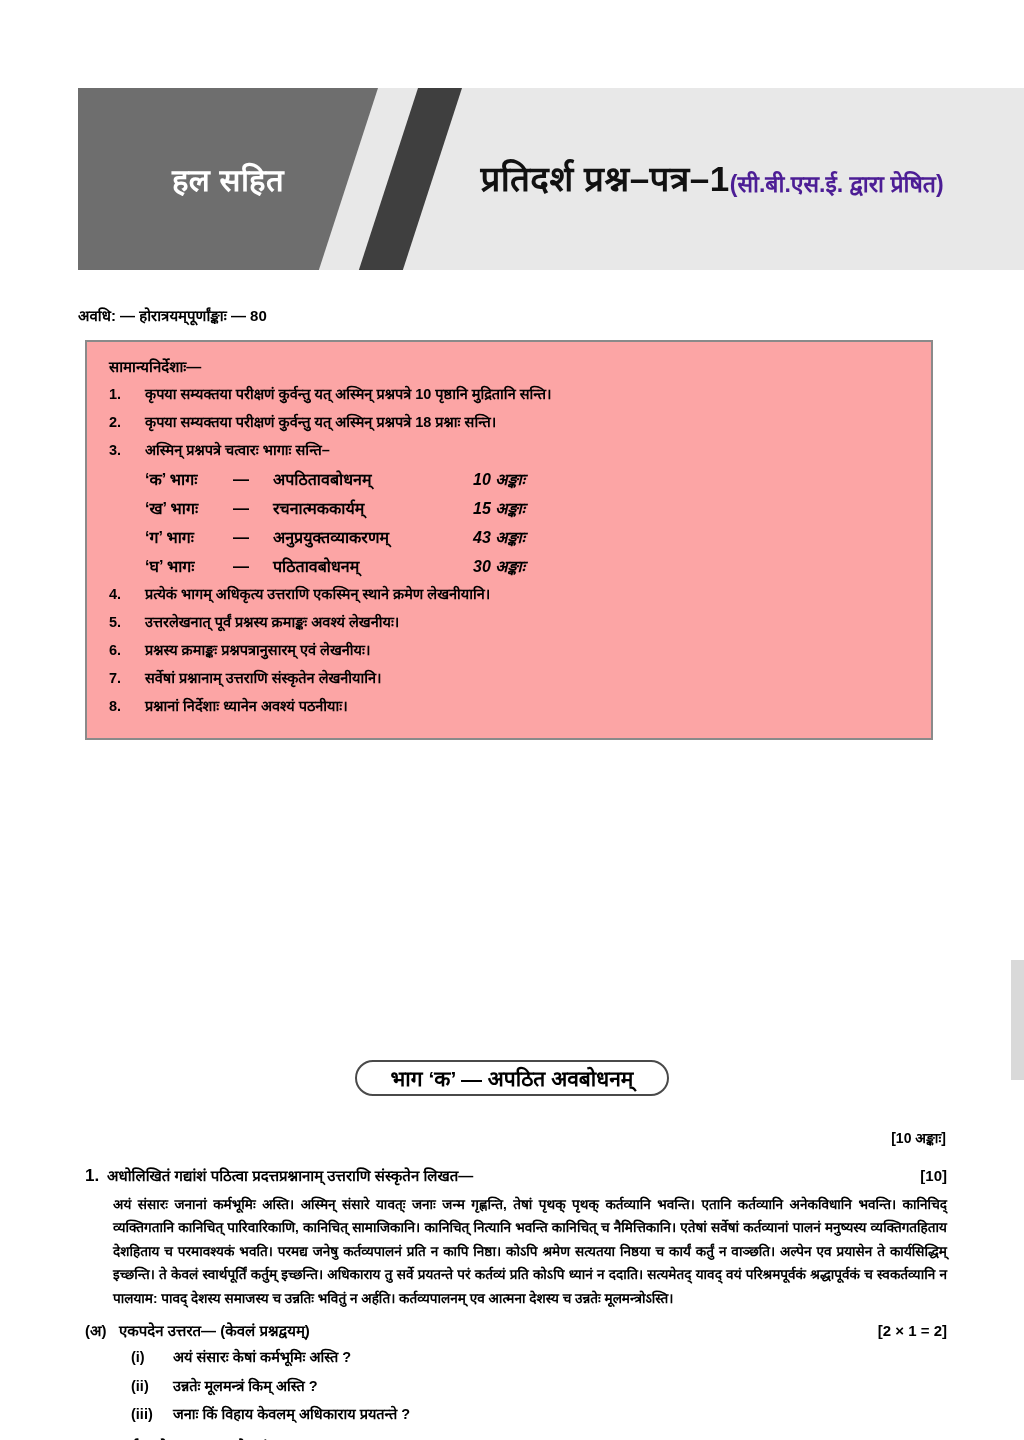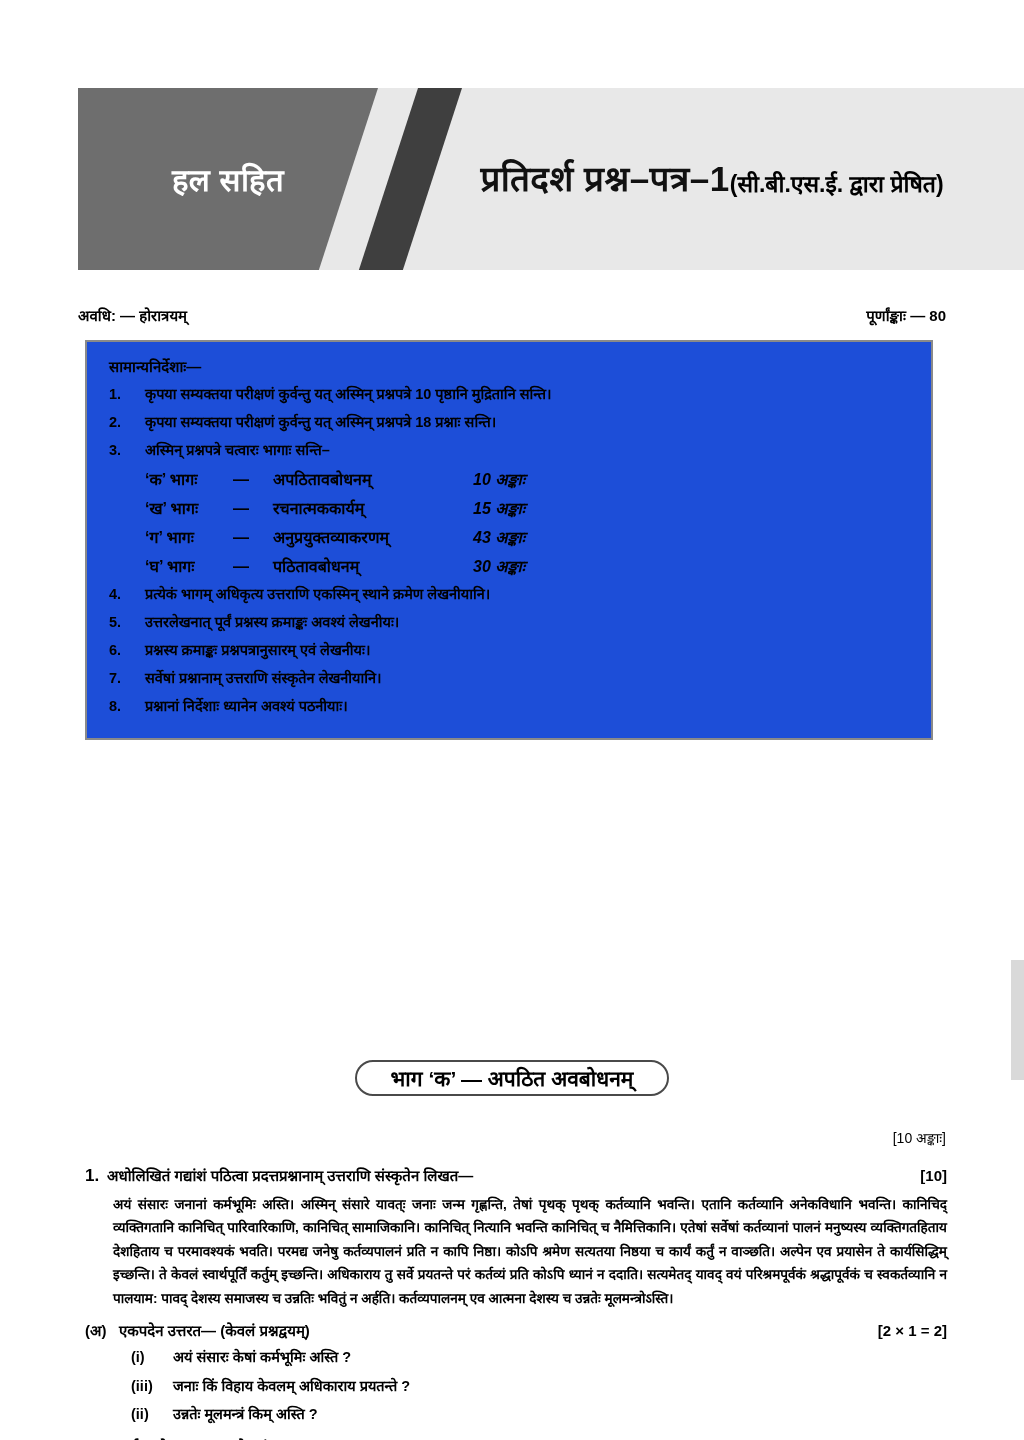--- a/index.html
+++ b/index.html
@@ -90,45 +90,44 @@
   .banner-title {
     font-size: 35px;
     font-weight: bold;
     color: #111111;
     line-height: 1.25;
     letter-spacing: 0.5px;
   }
   .banner-subtitle {
     font-size: 23px;
     font-weight: bold;
-    color: #000000;
+    color: #4c1d95;
     margin-top: 8px;
   }
 
   
   .meta-row {
     position: absolute;
     left: 78px;
     top: 305px;
     width: 868px;
     display: flex;
-    justify-content: space-between;
+    justify-content: flex-start;
     font-size: 15px;
     font-weight: bold;
-    gap: 44px;
   }
 
   
   .instr-box {
     position: absolute;
     left: 85px;
     top: 340px;
     width: 848px;
     box-sizing: border-box;
-    background: #1d4ed8;
+    background: #fca5a5;
     border: 2px solid #8a8a8a;
     padding: 14px 20px 14px 22px;
   }
   .instr-title {
     font-size: 15px;
     font-weight: bold;
     margin-bottom: 8px;
   }
   .instr-item {
     display: flex;
@@ -174,21 +173,21 @@
     font-weight: bold;
     background: #ffffff;
   }
 
   
   .marks-right {
     position: absolute;
     right: 78px;
     top: 1128px;
     font-size: 14px;
-    font-weight: normal;
+    font-weight: bold;
   }
   .q-block {
     position: absolute;
     left: 85px;
     top: 1165px;
     width: 862px;
   }
   .q-head {
     display: flex;
     align-items: baseline;
@@ -338,26 +337,26 @@
     <div class="sub-q">
       <div class="sub-q-label">(अ)</div>
       <div class="sub-q-text">एकपदेन उत्तरत— (केवलं प्रश्नद्वयम्)</div>
       <div class="sub-q-marks">[2 × 1 = 2]</div>
     </div>
     <div class="item-row">
       <div class="item-rn">(i)</div>
       <div class="item-text">अयं संसारः केषां कर्मभूमिः अस्ति ?</div>
     </div>
     <div class="item-row">
+      <div class="item-rn">(ii)</div>
+      <div class="item-text">उन्नतेः मूलमन्त्रं किम् अस्ति ?</div>
+    </div>
+    <div class="item-row">
       <div class="item-rn">(iii)</div>
       <div class="item-text">जनाः किं विहाय केवलम् अधिकाराय प्रयतन्ते ?</div>
-    </div>
-    <div class="item-row">
-      <div class="item-rn">(ii)</div>
-      <div class="item-text">उन्नतेः मूलमन्त्रं किम् अस्ति ?</div>
     </div>
 
     <div class="sub-q">
       <div class="sub-q-label">(आ)</div>
       <div class="sub-q-text">पूर्णवाक्येन उत्तरत— (केवलं प्रश्नद्वयम्)</div>
       <div class="sub-q-marks">[2 × 2 = 4]</div>
     </div>
 
   </div>
 

